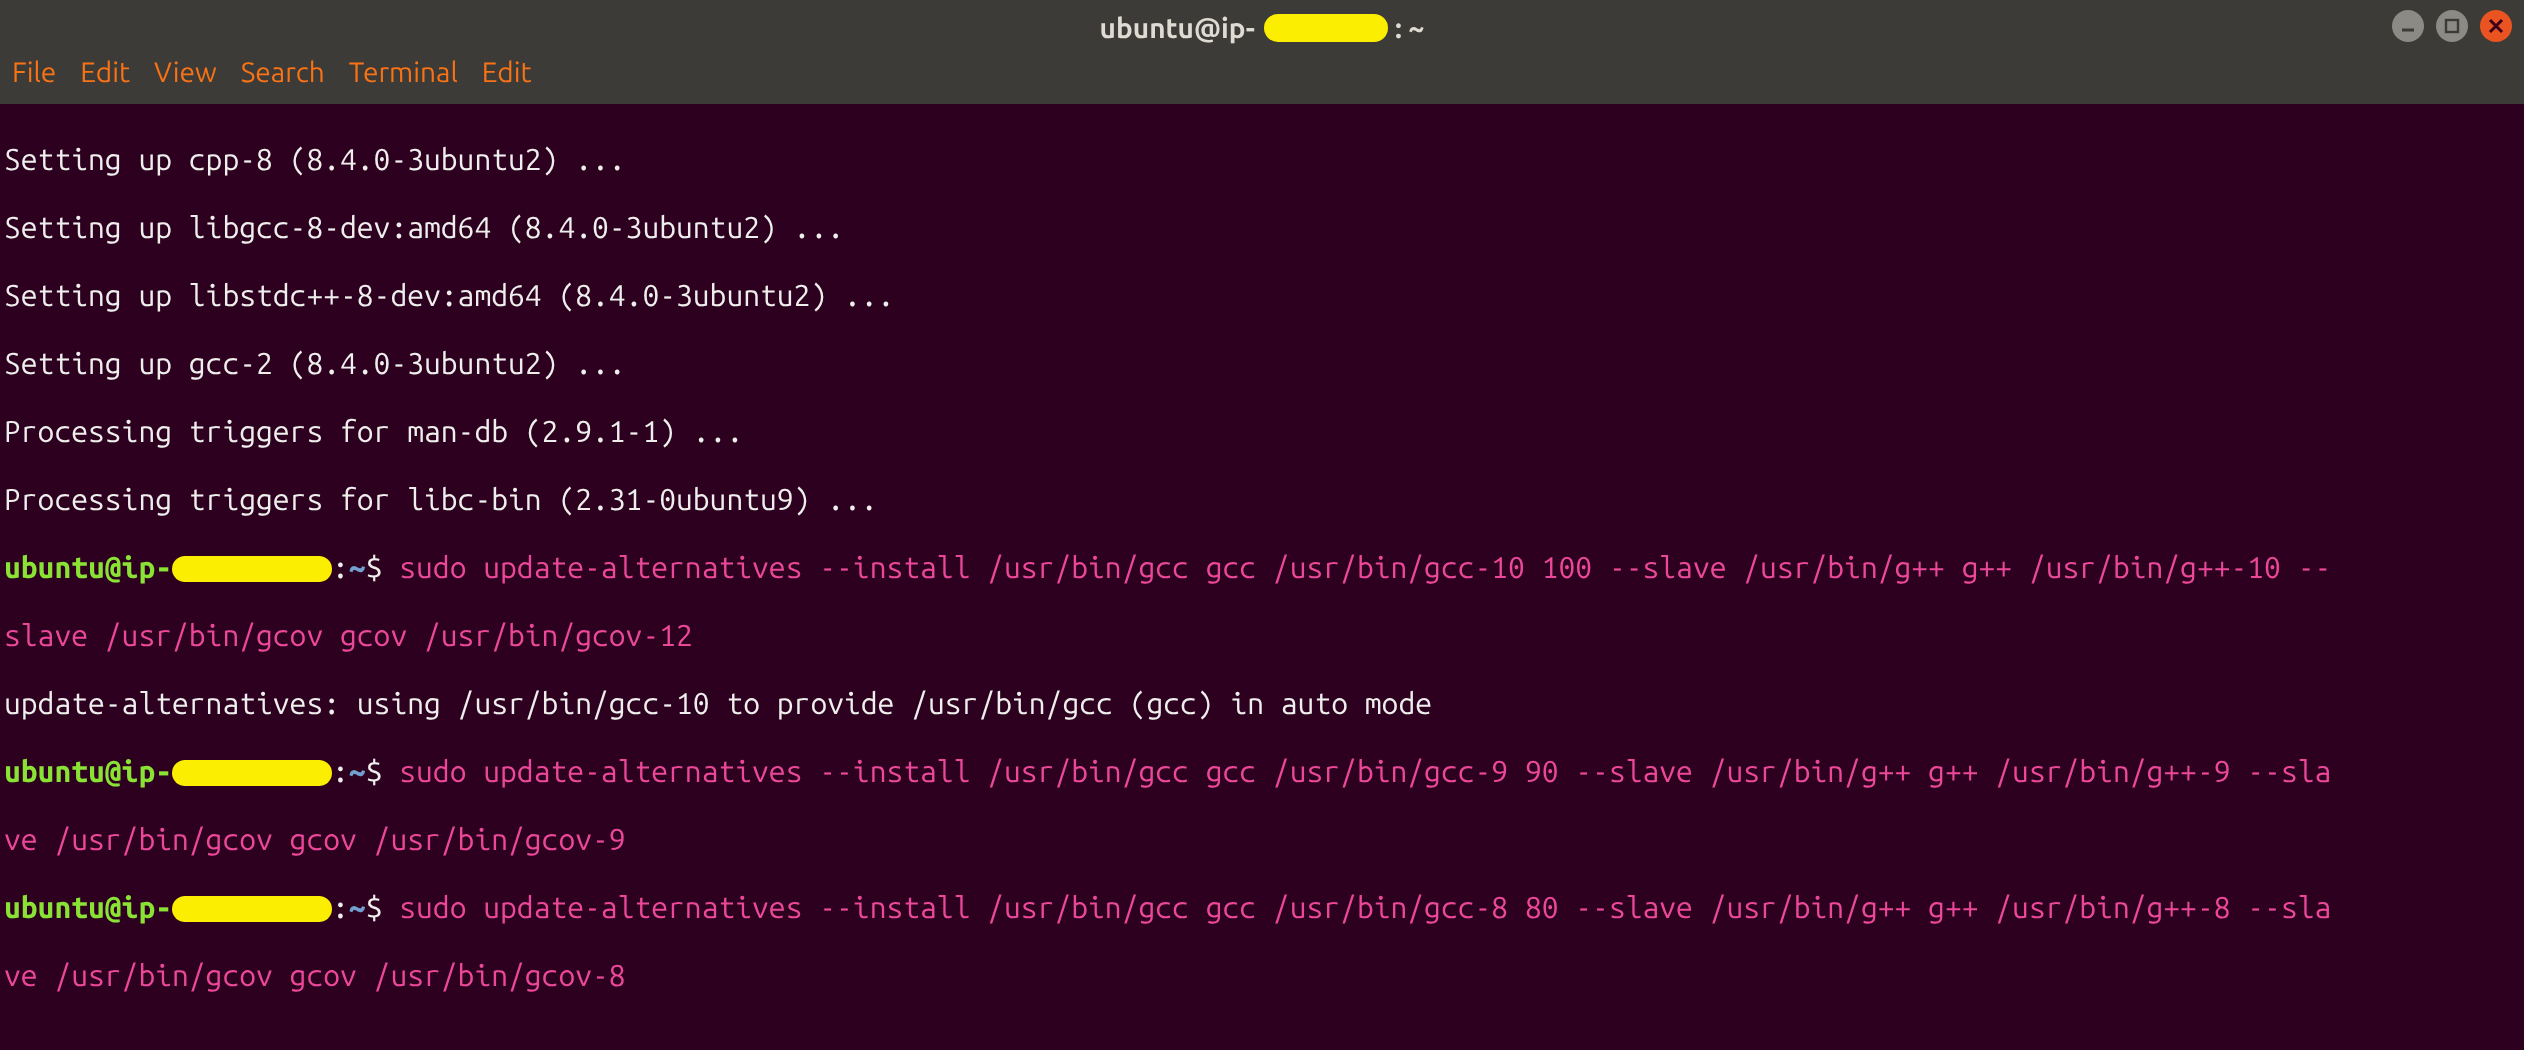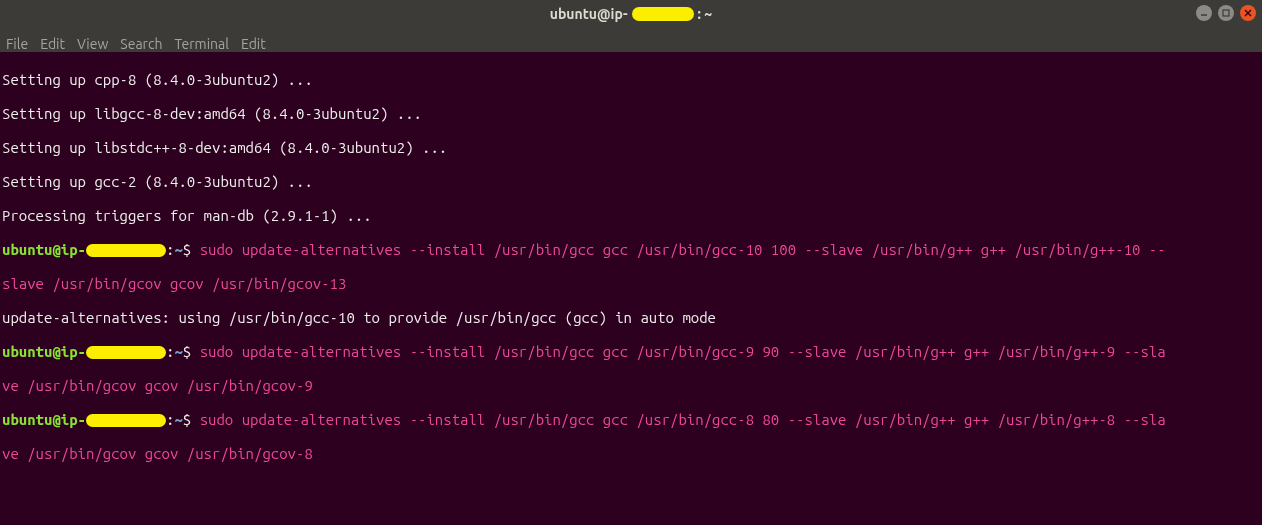--- a/index.html
+++ b/index.html
@@ -42,25 +42,25 @@
     font-size: 10px; color: #3c3b37;
   }
   .win-min  { background: #8b8a85; }
   .win-max  { background: #8b8a85; }
   .win-close{ background: #e95420; }
 
   
   .menubar {
     height: 24px;
     background: #3c3b37;
-    display: flex; align-items: flex-end;
+    display: flex; align-items: flex-start;
     padding: 0 6px;
     font-family: Ubuntu, Cantarell, sans-serif;
     font-size: 14px;
-    color: #a3a3a3;
+    color: #f97316;
     gap: 12px;
   }
   .menubar span { cursor: default; }
 
   
   .term {
     background: #2c001e;
     color: #eeeeec;
     font-size: 15px;
     line-height: 17px;
@@ -119,22 +119,23 @@
   <span>Terminal</span>
   <span>Edit</span>
 </div>
 
 <div class="term">
 <div class="line">Setting up cpp-8 (8.4.0-3ubuntu2) ...</div>
 <div class="line">Setting up libgcc-8-dev:amd64 (8.4.0-3ubuntu2) ...</div>
 <div class="line">Setting up libstdc++-8-dev:amd64 (8.4.0-3ubuntu2) ...</div>
 <div class="line">Setting up gcc-2 (8.4.0-3ubuntu2) ...</div>
 <div class="line">Processing triggers for man-db (2.9.1-1) ...</div>
+<div class="line">Processing triggers for libc-bin (2.31-0ubuntu9) ...</div>
 <div class="line"><span class="prompt-user">ubuntu@ip-</span><span class="redact w80"></span><span class="prompt-sep">:</span><span class="prompt-path">~</span><span class="prompt-sep">$</span><span class="cmd"> sudo update-alternatives --install /usr/bin/gcc gcc /usr/bin/gcc-10 100 --slave /usr/bin/g++ g++ /usr/bin/g++-10 --</span></div>
-<div class="line cmd">slave /usr/bin/gcov gcov /usr/bin/gcov-13</div>
+<div class="line cmd">slave /usr/bin/gcov gcov /usr/bin/gcov-12</div>
 <div class="line">update-alternatives: using /usr/bin/gcc-10 to provide /usr/bin/gcc (gcc) in auto mode</div>
 <div class="line"><span class="prompt-user">ubuntu@ip-</span><span class="redact w80"></span><span class="prompt-sep">:</span><span class="prompt-path">~</span><span class="prompt-sep">$</span><span class="cmd"> sudo update-alternatives --install /usr/bin/gcc gcc /usr/bin/gcc-9 90 --slave /usr/bin/g++ g++ /usr/bin/g++-9 --sla</span></div>
 <div class="line cmd">ve /usr/bin/gcov gcov /usr/bin/gcov-9</div>
 <div class="line"><span class="prompt-user">ubuntu@ip-</span><span class="redact w80"></span><span class="prompt-sep">:</span><span class="prompt-path">~</span><span class="prompt-sep">$</span><span class="cmd"> sudo update-alternatives --install /usr/bin/gcc gcc /usr/bin/gcc-8 80 --slave /usr/bin/g++ g++ /usr/bin/g++-8 --sla</span></div>
 <div class="line cmd">ve /usr/bin/gcov gcov /usr/bin/gcov-8</div>
 
 
 
 
 

